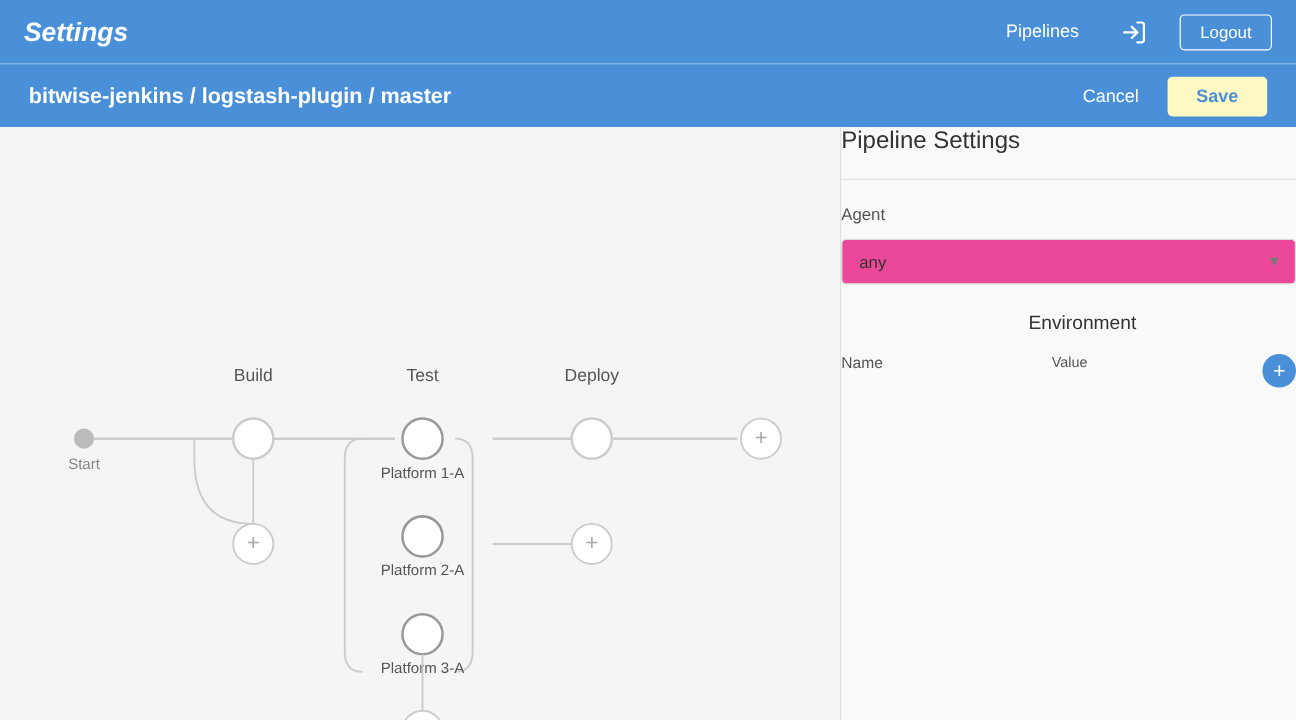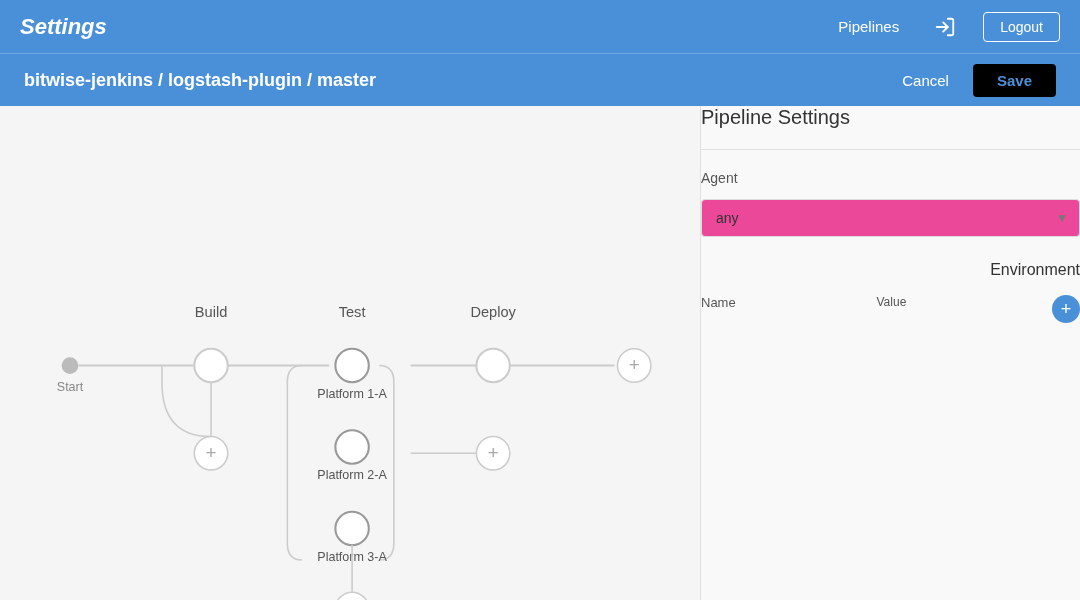--- a/index.html
+++ b/index.html
@@ -71,21 +71,21 @@
     }
     .cancel-btn {
       background: transparent;
       border: none;
       color: white;
       font-size: 15px;
       cursor: pointer;
       padding: 6px 12px;
     }
     .save-btn {
-      background: #000000;
+      background: #fef9c3;
       border: none;
       color: #4a90d9;
       font-size: 15px;
       font-weight: 600;
       cursor: pointer;
       padding: 8px 24px;
       border-radius: 4px;
     }
 
     
@@ -159,21 +159,21 @@
       font-size: 12px;
     }
     .section-label {
       font-size: 16px;
       color: #333;
       margin-bottom: 16px;
     }
     .env-header {
       display: flex;
       align-items: center;
-      justify-content: flex-end;
+      justify-content: center;
       margin-left: 23px;
     }
     .env-columns {
       display: flex;
       gap: 0;
       margin-bottom: 8px;
     }
     .env-col-name {
       font-size: 13px;
       color: #555;

